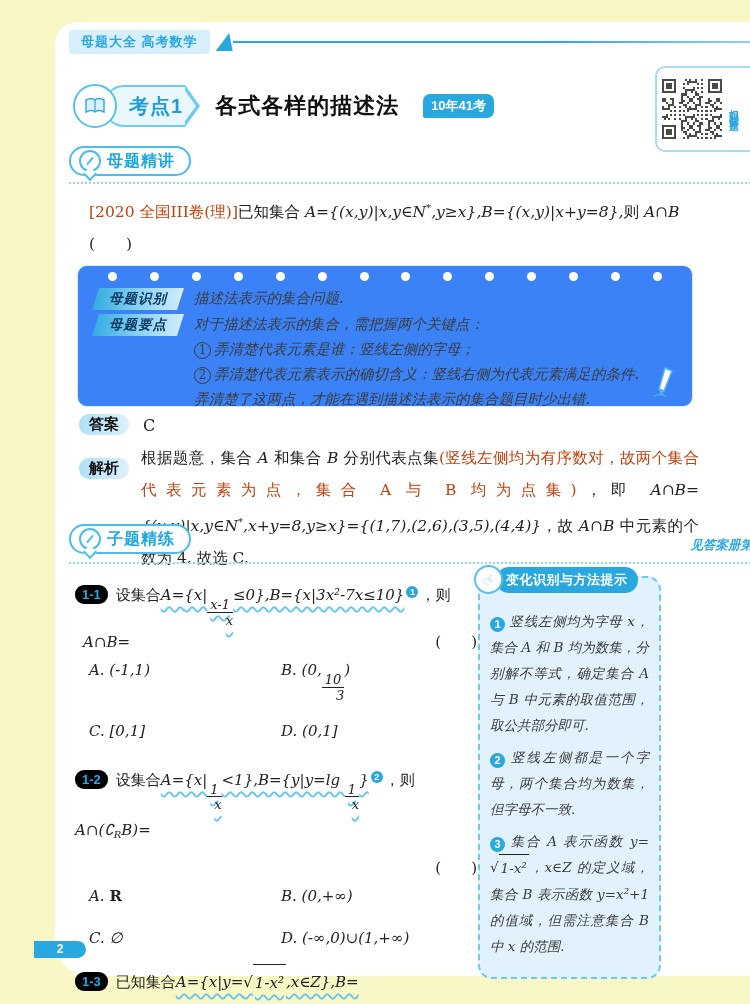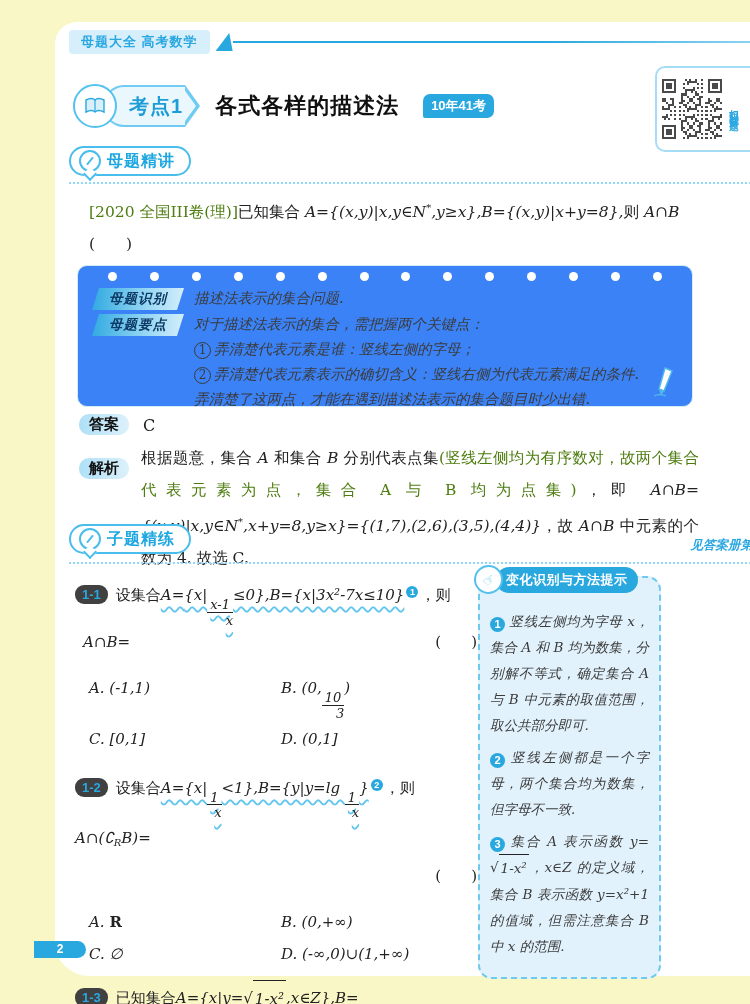--- a/index.html
+++ b/index.html
@@ -3,21 +3,21 @@
 <meta charset="utf-8">
 <style>
   html,body{margin:0;padding:0;}
   body{width:750px;height:1004px;position:relative;background:#FAF7C6;
        font-family:"Liberation Sans",sans-serif;color:#222;overflow:hidden;}
   .page{position:absolute;left:55px;top:22px;width:750px;height:954px;background:#fff;
         border-radius:22px 22px 34px 34px;}
   .ser{font-family:"DejaVu Serif","Liberation Serif",serif;}
   .hand{font-family:"DejaVu Serif","Liberation Serif",serif;font-style:italic;color:#3b3b3b;}
   .m{font-style:italic;font-family:"DejaVu Serif","Liberation Serif",serif;}
-  .b{color:#4d7c0f;}
+  .b{color:#c2410c;}
   .bf{font-weight:bold;font-style:normal;}
   .sup{font-size:10px;vertical-align:6px;font-family:"DejaVu Serif",serif;}
   .sub{font-size:10px;vertical-align:-3px;font-style:italic;font-family:"DejaVu Serif",serif;}
   .wavy{text-decoration-line:underline;text-decoration-style:wavy;text-decoration-color:#63C6EE;
         text-decoration-thickness:1.5px;text-underline-offset:6px;text-decoration-skip-ink:none;}
   .frac{display:inline-flex;flex-direction:column;text-align:right;vertical-align:-9px;
         line-height:1.05;font-size:13px;}
   .frac .fn{border-bottom:1px solid #222;padding:0 3px;display:block;}
   .frac .fd{padding-top:1px;display:block;}
   .sqrt{display:inline-flex;align-items:flex-start;}
@@ -107,26 +107,26 @@
   .ziti-row{position:absolute;left:14px;right:22px;top:502px;display:flex;justify-content:space-between;
             align-items:flex-end;}
   .ref{font-size:12.5px;color:#2AA7E1;font-weight:bold;}
   .dl2{position:absolute;left:14px;right:14px;top:540px;}
 
   
   .cols{position:absolute;left:20px;top:548px;right:14px;}
   .leftcol{width:402px;}
   .subp{margin-top:12px;}
   .subp .stem{font-size:15px;line-height:36px;}
-  .num{display:inline-block;background:#404040;color:#2AA7E1;font:bold 13px/17px "Liberation Sans",sans-serif;
+  .num{display:inline-block;background:#000000;color:#2AA7E1;font:bold 13px/17px "Liberation Sans",sans-serif;
        border-radius:9px;padding:1px 7px;margin-right:8px;vertical-align:1px;}
   .qline{display:flex;justify-content:space-between;font-size:15px;line-height:30px;padding-left:8px;}
   .overlap{margin-top:-30px;}
-  .opts2{display:grid;grid-template-columns:192px 1fr;row-gap:5px;padding-left:14px;
-         font-size:15px;line-height:27px;margin-top:18px;}
+  .opts2{display:grid;grid-template-columns:192px 1fr;row-gap:15px;padding-left:14px;
+         font-size:15px;line-height:27px;margin-top:0;}
 
   
   .sidebar{position:absolute;left:403px;top:6px;width:183px;border:2px dashed #6FC9EF;border-radius:14px;
            background:#E2F2FC;padding:26px 10px 12px 10px;box-sizing:border-box;}
   .sb-badge{position:absolute;top:-13px;left:-6px;display:flex;align-items:center;}
   .hand-icon{display:inline-flex;width:25px;height:25px;border-radius:50%;background:#fff;
              border:2px solid #55C1EC;color:#55C1EC;align-items:center;justify-content:center;
              font-size:14px;transform:rotate(-40deg);z-index:2;}
   .sb-title{background:#29A8E0;color:#fff;font-weight:bold;font-size:13px;padding:4px 10px;
             border-radius:14px;margin-left:-7px;letter-spacing:0.5px;}

